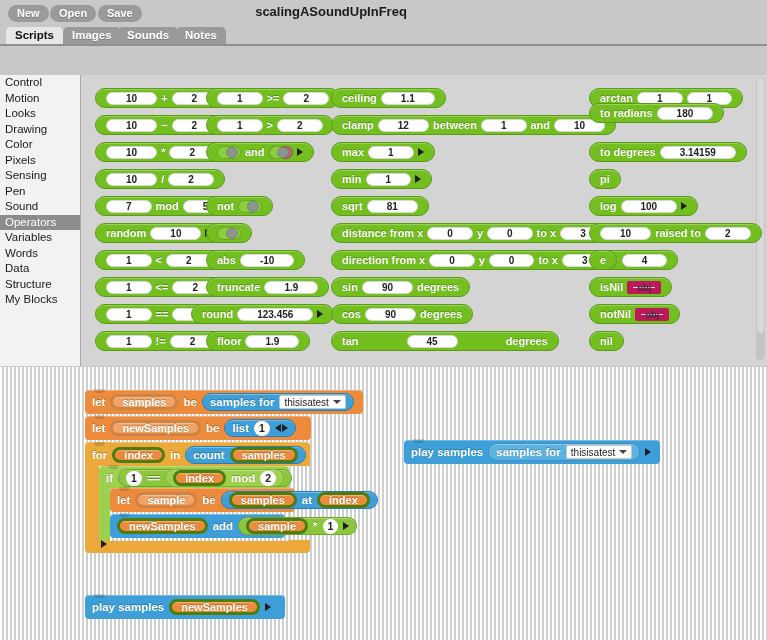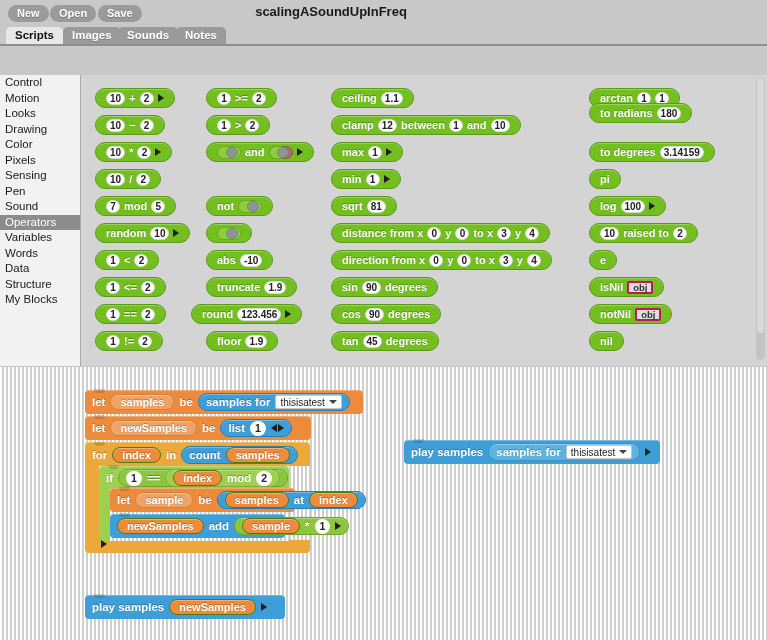--- a/index.html
+++ b/index.html
@@ -64,30 +64,30 @@
     text-shadow:0 -1px 0 rgba(0,0,0,.25);
     background:#72bf1f;border:1px solid #5a9a18;
     box-shadow:inset 0 1px 0 rgba(255,255,255,.28);
   }
   .blk > *{margin:0 2px;}
   .lbl{font-weight:bold;}
 
   
   .num{
     display:inline-flex;align-items:center;justify-content:center;
-    min-width:14px;height:13px;padding:0 3px;border-radius:7px;
+    min-width:14px;height:13px;padding:0 19px;border-radius:7px;
     background:#ffffff;color:#222222;font-size:10px;font-weight:bold;
     text-shadow:none;box-sizing:border-box;border:1px solid #d8d8d8;
   }
   
   .objslot{
     display:inline-flex;align-items:center;justify-content:center;
     height:13px;padding:0 4px;border-radius:2px;
     background:#dedede;color:#333333;font-size:9.5px;font-weight:bold;
-    text-shadow:none;box-sizing:border-box;border:2px solid #be185d;
+    text-shadow:none;box-sizing:border-box;border:6px solid #be185d;
   }
   
   .arrow{display:inline-block;width:0;height:0;border-left:6px solid #1e1e1e;
          border-top:4.5px solid transparent;border-bottom:4.5px solid transparent;}
   .arrow-l{display:inline-block;width:0;height:0;border-right:6px solid #1e1e1e;
          border-top:4.5px solid transparent;border-bottom:4.5px solid transparent;}
   .arrows{display:inline-flex;align-items:center;gap:1px;}
 
   
   .tgl{
@@ -113,21 +113,21 @@
   .b-orange{background:#ec8b3c;border-color:#c96c22;}
   .b-blue  {background:#3e9fd8;border-color:#2a7eb2;}
   .b-gold  {background:#eaa93a;border-color:#c4861c;}
   .b-greenL{background:#9ed04f;border-color:#7cb033;}
 
   
   .chip{
     display:inline-flex;align-items:center;height:16px;padding:0 9px;border-radius:8px;
     font-size:11px;font-weight:bold;color:#ffffff;text-shadow:0 -1px 0 rgba(0,0,0,.25);
     box-sizing:border-box;cursor:pointer;
-    background:#ec8b3c;border:1px solid #4d7c0f;
+    background:#ec8b3c;border:3px solid #4d7c0f;
     box-shadow:inset 0 1px 0 rgba(255,255,255,.3);
   }
   .chip.pale{background:#f0a365;border-color:#d08443;}
 
   
   .dd{
     display:inline-flex;align-items:center;gap:4px;height:14px;padding:0 4px;
     background:#ffffff;border:1px solid #c4c4c4;border-radius:2px;
     color:#222222;font-size:10px;font-weight:normal;text-shadow:none;box-sizing:border-box;
   }
@@ -360,21 +360,21 @@
     <div class="blk" style="left:250px;top:202px;">
       <span class="lbl">sin</span>
       <span class="num">90</span>
       <span class="lbl">degrees</span>
     </div>
     <div class="blk" style="left:250px;top:229px;">
       <span class="lbl">cos</span>
       <span class="num">90</span>
       <span class="lbl">degrees</span>
     </div>
-    <div class="blk" style="left:250px;top:256px;">
+    <div class="blk" style="left:250px;top:256px;gap:44px;">
       <span class="lbl">tan</span>
       <span class="num">45</span>
       <span class="lbl">degrees</span>
     </div>
 
     <div class="blk" style="left:508px;top:13px;">
       <span class="lbl">arctan</span>
       <span class="num">1</span>
       <span class="num">1</span>
     </div>

